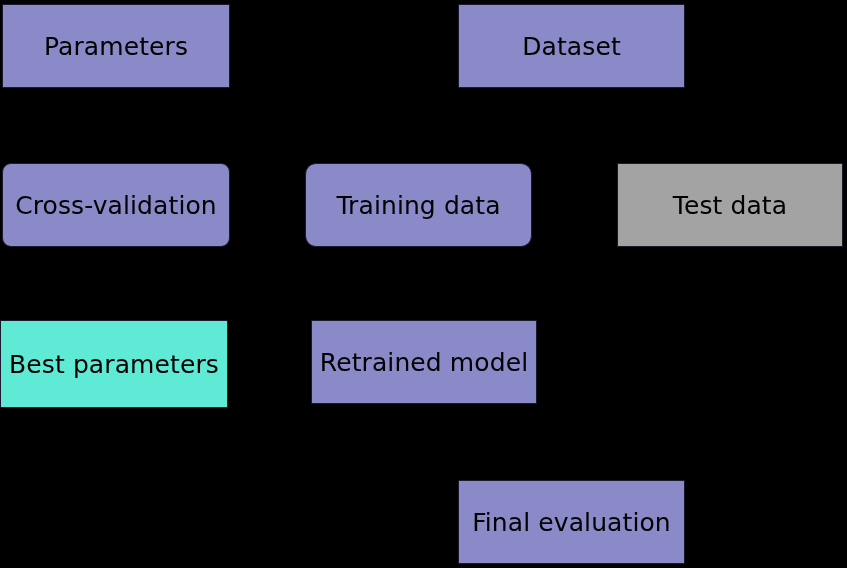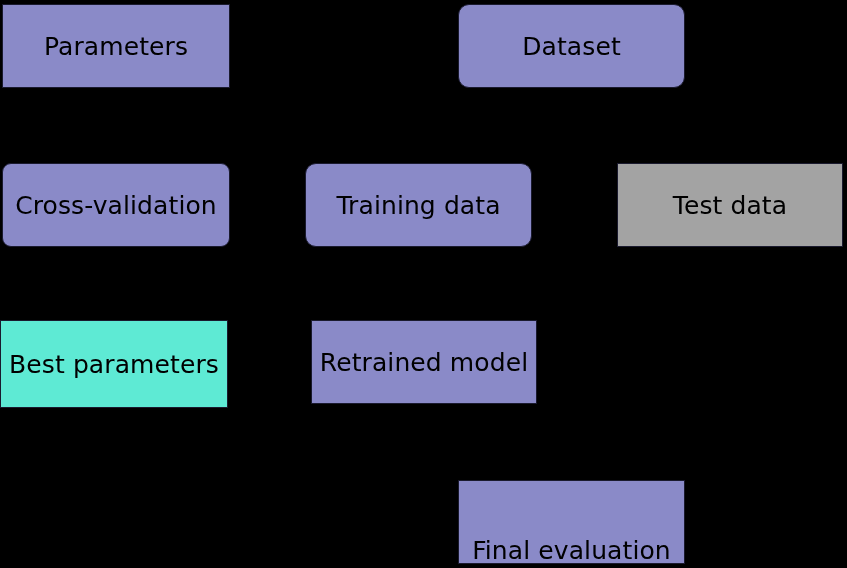--- a/index.html
+++ b/index.html
@@ -40,21 +40,21 @@
 </style>
 </head>
 <body>
 
 <div id="canvas" style="width: 847px; height: 568px; background: rgb(0, 0, 0); padding-left: 12px;">
 
   <div class="node" style="left: 2px; top: 4px; width: 228px; height: 84px; background: rgb(138, 138, 200); border-color: rgb(26, 26, 46); color: rgb(0, 0, 0);">
     <span class="node-label">Parameters</span>
   </div>
 
-  <div class="node" style="left: 458px; top: 4px; width: 227px; height: 84px; background: rgb(138, 138, 200); border-color: rgb(26, 26, 46); color: rgb(0, 0, 0); border-radius: 11px;">
+  <div class="node" style="left: 458px; top: 4px; width: 227px; height: 84px; background: rgb(138, 138, 200); border-color: rgb(26, 26, 46); color: rgb(0, 0, 0);">
     <span class="node-label">Dataset</span>
   </div>
 
   <div class="node" style="left: 2px; top: 163px; width: 228px; height: 84px; background: rgb(138, 138, 200); border-color: rgb(26, 26, 46); color: rgb(0, 0, 0); border-radius: 9px;">
     <span class="node-label">Cross-validation</span>
   </div>
 
   <div class="node" style="left: 305px; top: 163px; width: 227px; height: 84px; background: rgb(138, 138, 200); border-color: rgb(26, 26, 46); color: rgb(0, 0, 0); border-radius: 11px;">
     <span class="node-label">Training data</span>
   </div>
@@ -64,17 +64,17 @@
   </div>
 
   <div class="node" style="left: 0; top: 320px; width: 228px; height: 88px; background: #5eead4; border-color: rgb(26, 26, 46); color: rgb(0, 0, 0);">
     <span class="node-label">Best parameters</span>
   </div>
 
   <div class="node" style="left: 311px; top: 320px; width: 226px; height: 84px; background: rgb(138, 138, 200); border-color: rgb(26, 26, 46); color: rgb(0, 0, 0);">
     <span class="node-label">Retrained model</span>
   </div>
 
-  <div class="node" style="left: 458px; top: 480px; width: 227px; height: 84px; background: rgb(138, 138, 200); border-color: rgb(26, 26, 46); color: rgb(0, 0, 0); align-items: flex-end;">
+  <div class="node" style="left: 458px; top: 480px; width: 227px; height: 84px; background: rgb(138, 138, 200); border-color: rgb(26, 26, 46); color: rgb(0, 0, 0);">
     <span class="node-label">Final evaluation</span>
   </div>
 
 </div>
 
 </body></html>

